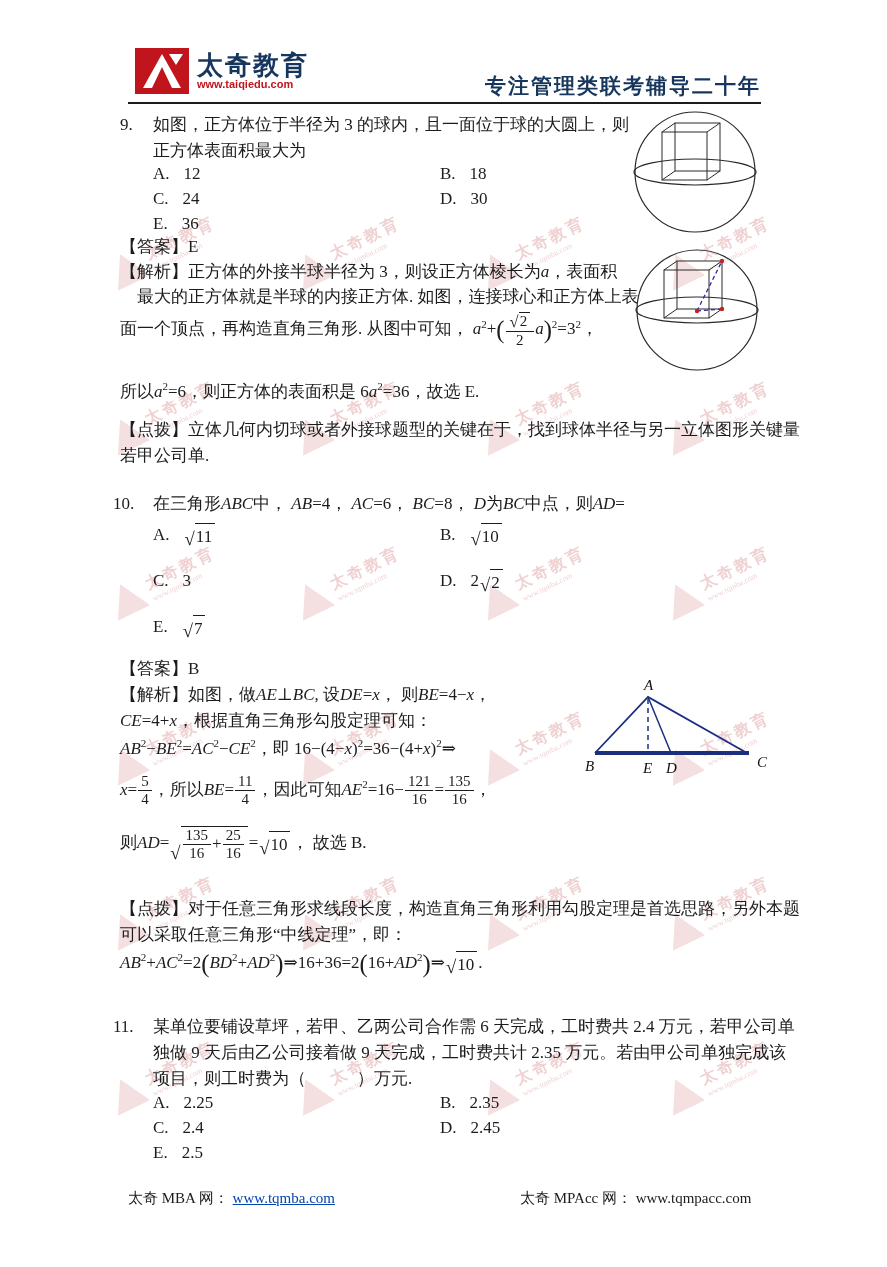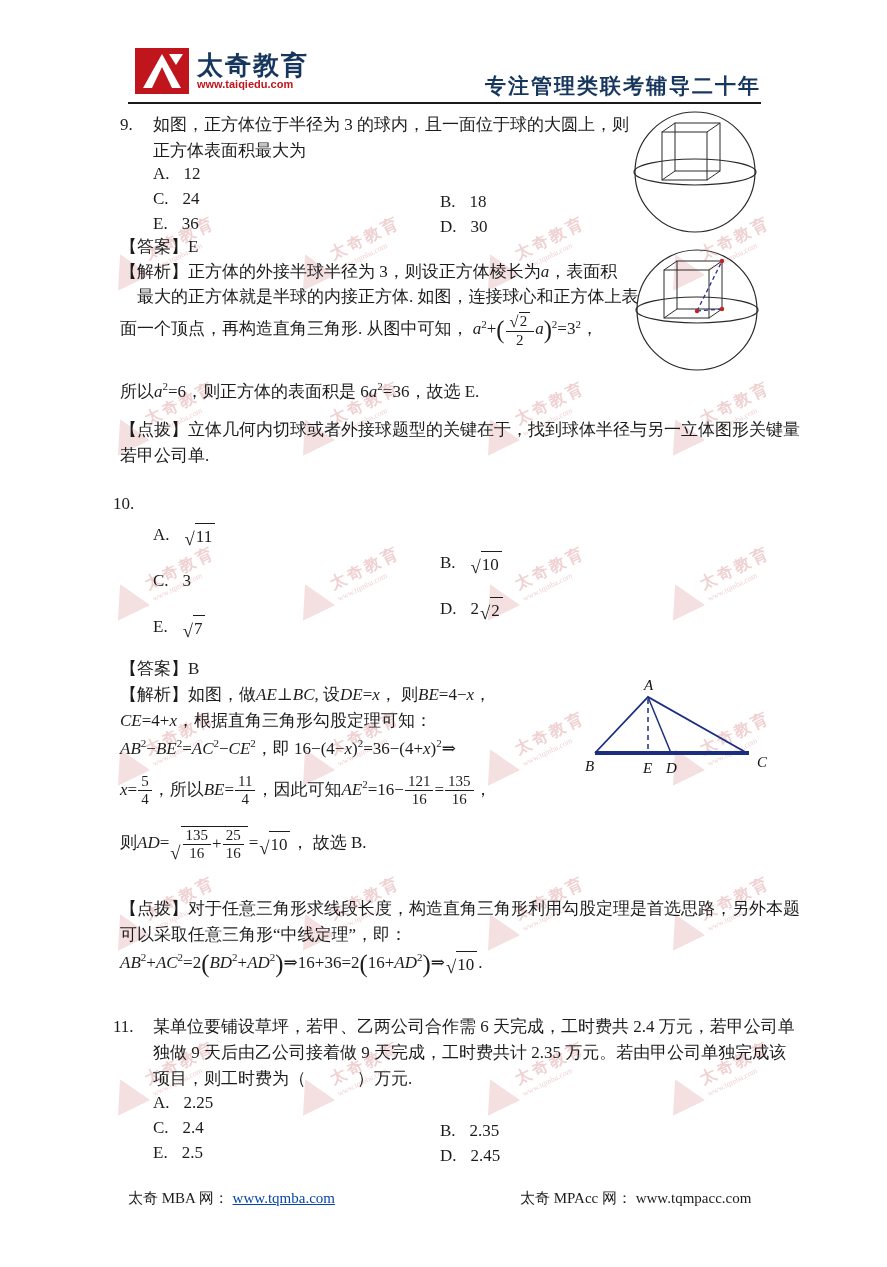--- a/index.html
+++ b/index.html
@@ -18,21 +18,21 @@
   .t{position:absolute;white-space:nowrap;line-height:25px;}
   
   .hdr-logo{position:absolute;left:135px;top:48px;display:flex;align-items:center;gap:8px;}
   .brand-col{display:flex;flex-direction:column;line-height:1.05;}
   .brand-name{font-size:26px;font-weight:bold;color:#17365d;font-family:"Liberation Sans",sans-serif;letter-spacing:2px;}
   .brand-url{font-size:11px;font-weight:bold;color:#c0151c;font-family:"Liberation Sans",sans-serif;}
   .hdr-slogan{position:absolute;top:72px;left:0;right:126px;text-align:right;font-size:21px;font-weight:bold;color:#17365d;letter-spacing:2px;}
   .rule{position:absolute;left:128px;top:102px;width:633px;height:2px;background:#1a1a1a;}
   
   .opt .ov{margin-left:14px;}
-  .o2{position:absolute;left:287px;top:0;margin-top:28px;}
+  .o2{position:absolute;left:287px;top:0;}
   
   sup{font-size:11px;vertical-align:super;line-height:0;}
   .frac{display:inline-block;vertical-align:middle;text-align:center;line-height:1.15;font-size:15px;margin:0 1px;}
   .fn{display:block;border-bottom:1px solid currentColor;padding:0 3px;}
   .fd{display:block;padding:0 3px;}
   .sqrt{display:inline-flex;align-items:stretch;vertical-align:middle;margin:0 1px;}
   .rs{display:flex;align-items:flex-end;line-height:1;font-size:1.1em;}
   .rb{border-top:1.3px solid currentColor;padding:0 3px 0 1px;}
   .bp{font-size:1.45em;line-height:1;vertical-align:middle;font-weight:400;}
   
@@ -287,20 +287,21 @@
         <line x1="73" y1="65" x2="98" y2="63"></line>
       </g>
       <g fill="#c32222">
         <circle cx="73" cy="65" r="2.2"></circle>
         <circle cx="98" cy="63" r="2.2"></circle>
         <circle cx="98" cy="15" r="2.2"></circle>
       </g>
     </svg>
 
     <div class="t" style="left:113px;top:491px">10.</div>
+    <div class="t" style="left:153px;top:491px">在三角形<i>ABC</i>中， <i>AB</i>=4， <i>AC</i>=6， <i>BC</i>=8， <i>D</i>为<i>BC</i>中点，则<i>AD</i>=</div>
 
     <div class="t" style="left:153px;top:522px">
       <span class="opt"><span>A.</span><span class="ov"><span class="sqrt">
               <span class="rs">√</span>
               <span class="rb">11</span>
             </span></span></span>
       <span class="opt o2"><span>B.</span><span class="ov"><span class="sqrt">
               <span class="rs">√</span>
               <span class="rb">10</span>
             </span></span></span>

